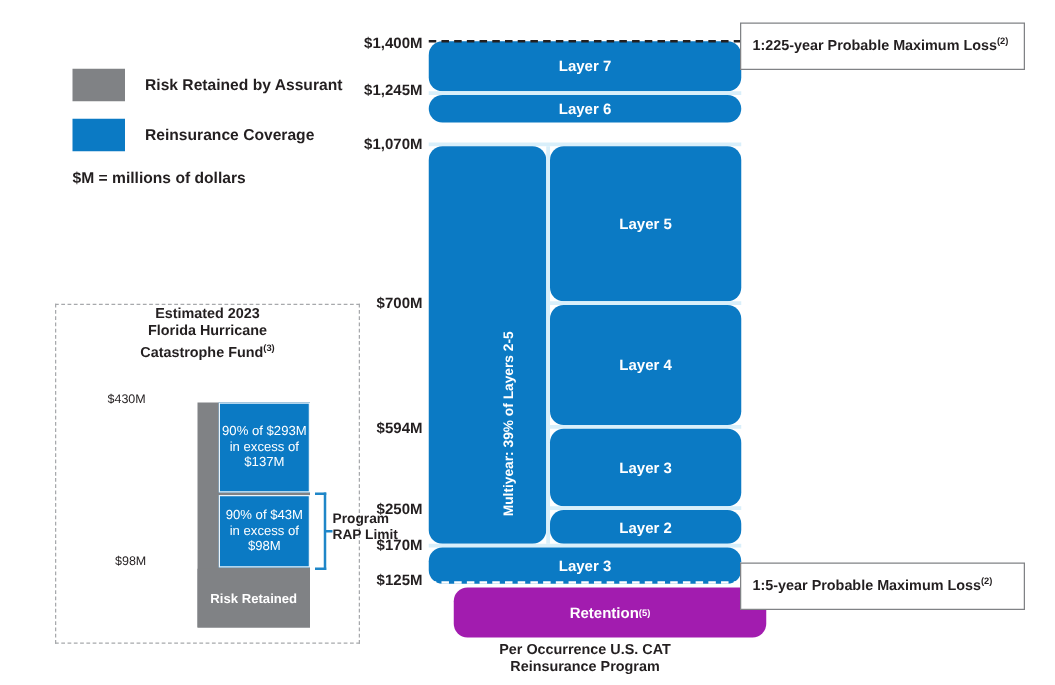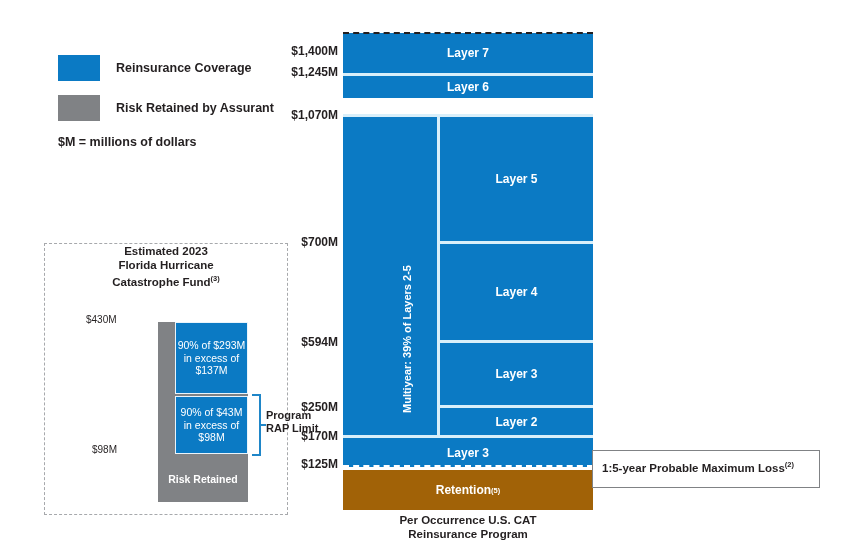--- a/index.html
+++ b/index.html
@@ -48,22 +48,22 @@
   #rap-brace { position: absolute; left: 207px; top: 150px; width: 9px; height: 62px;
                border: 2px solid #1f86c8; border-left: none; }
   #rap-tick { position: absolute; left: 215px; top: 180px; width: 6px; height: 2px; background: #1f86c8; }
   #rap-label { position: absolute; left: 221px; top: 165px; font-size: 11px; font-weight: bold;
                color: #231f20; line-height: 13px; text-align: left; white-space: nowrap; }
 
   
   #cat { position: absolute; left: 343px; top: 0; }
   .bar { position: absolute; background: #0b7ac4; color: #ffffff;
          display: flex; align-items: center; justify-content: center;
-         font-size: 12px; font-weight: bold; }
-  .bar.grey { background: #a16207; }
+         font-size: 12px; font-weight: bold; border-radius: 11px; }
+  .bar.grey { background: #a21caf; margin-left: 20px; }
   .sep { position: absolute; background: #d9effa; }
   .hsep { height: 3px; }
   .vsep { width: 3px; }
 
   
   .dash-top { position: absolute; height: 0; border-top: 2px dashed #ffffff; }
   .dash-line-dark { position: absolute; height: 0; border-top: 2px dashed #231f20; }
 
   
   .cat-axis { position: absolute; font-size: 12px; font-weight: bold; color: #231f20;
@@ -86,26 +86,26 @@
   #callout-bottom { left: 592px; top: 450px; width: 228px; height: 38px; }
   .callout-connector { position: absolute; height: 2px; background: #231f20; }
 </style>
 </head>
 <body>
 
 <div id="root">
 
   <div id="legend">
     <div class="legend-row">
+      <div class="legend-swatch grey"></div>
+      <div class="legend-label">Risk Retained by Assurant</div>
+    </div>
+    <div class="legend-row">
       <div class="legend-swatch blue"></div>
       <div class="legend-label">Reinsurance Coverage</div>
-    </div>
-    <div class="legend-row">
-      <div class="legend-swatch grey"></div>
-      <div class="legend-label">Risk Retained by Assurant</div>
     </div>
     <div id="legend-note">$M = millions of dollars</div>
   </div>
 
   <div id="fhcf">
     <div id="fhcf-title">
       <span>Estimated 2023</span><br>
       <span>Florida Hurricane</span><br>
       <span>Catastrophe Fund</span><sup>(3)</sup>
     </div>
@@ -121,21 +121,21 @@
 
     <div id="rap-brace"></div>
     <div id="rap-tick"></div>
     <div id="rap-label">
       <span>Program</span><br>
       <span>RAP Limit</span>
     </div>
   </div>
 
   <div id="cat-axis-wrap">
-    <div class="cat-axis" style="top:44px">$1,400M</div>
+    <div class="cat-axis" style="top:27px">$1,400M</div>
     <div class="cat-axis" style="top:65px">$1,245M</div>
     <div class="cat-axis" style="top:108px">$1,070M</div>
     <div class="cat-axis" style="top:235px">$700M</div>
     <div class="cat-axis" style="top:335px">$594M</div>
     <div class="cat-axis" style="top:400px">$250M</div>
     <div class="cat-axis" style="top:429px">$170M</div>
     <div class="cat-axis" style="top:457px">$125M</div>
   </div>
 
   <div id="cat">
@@ -175,18 +175,21 @@
 
     <div class="dash-line-dark" style="left:0px; top:32px; width:250px;"></div>
   </div>
 
   <div id="cat-caption">
     <span>Per Occurrence U.S. CAT</span><br>
     <span>Reinsurance Program</span>
   </div>
 
   <div class="callout-connector" style="left:593px; top:36px; width:0px;"></div>
+  <div class="callout" id="callout-top">
+    <span>1:225-year Probable Maximum Loss</span><sup>(2)</sup>
+  </div>
 
   <div class="callout" id="callout-bottom">
     <span>1:5-year Probable Maximum Loss</span><sup>(2)</sup>
   </div>
 
 </div>
 
 </body></html>

